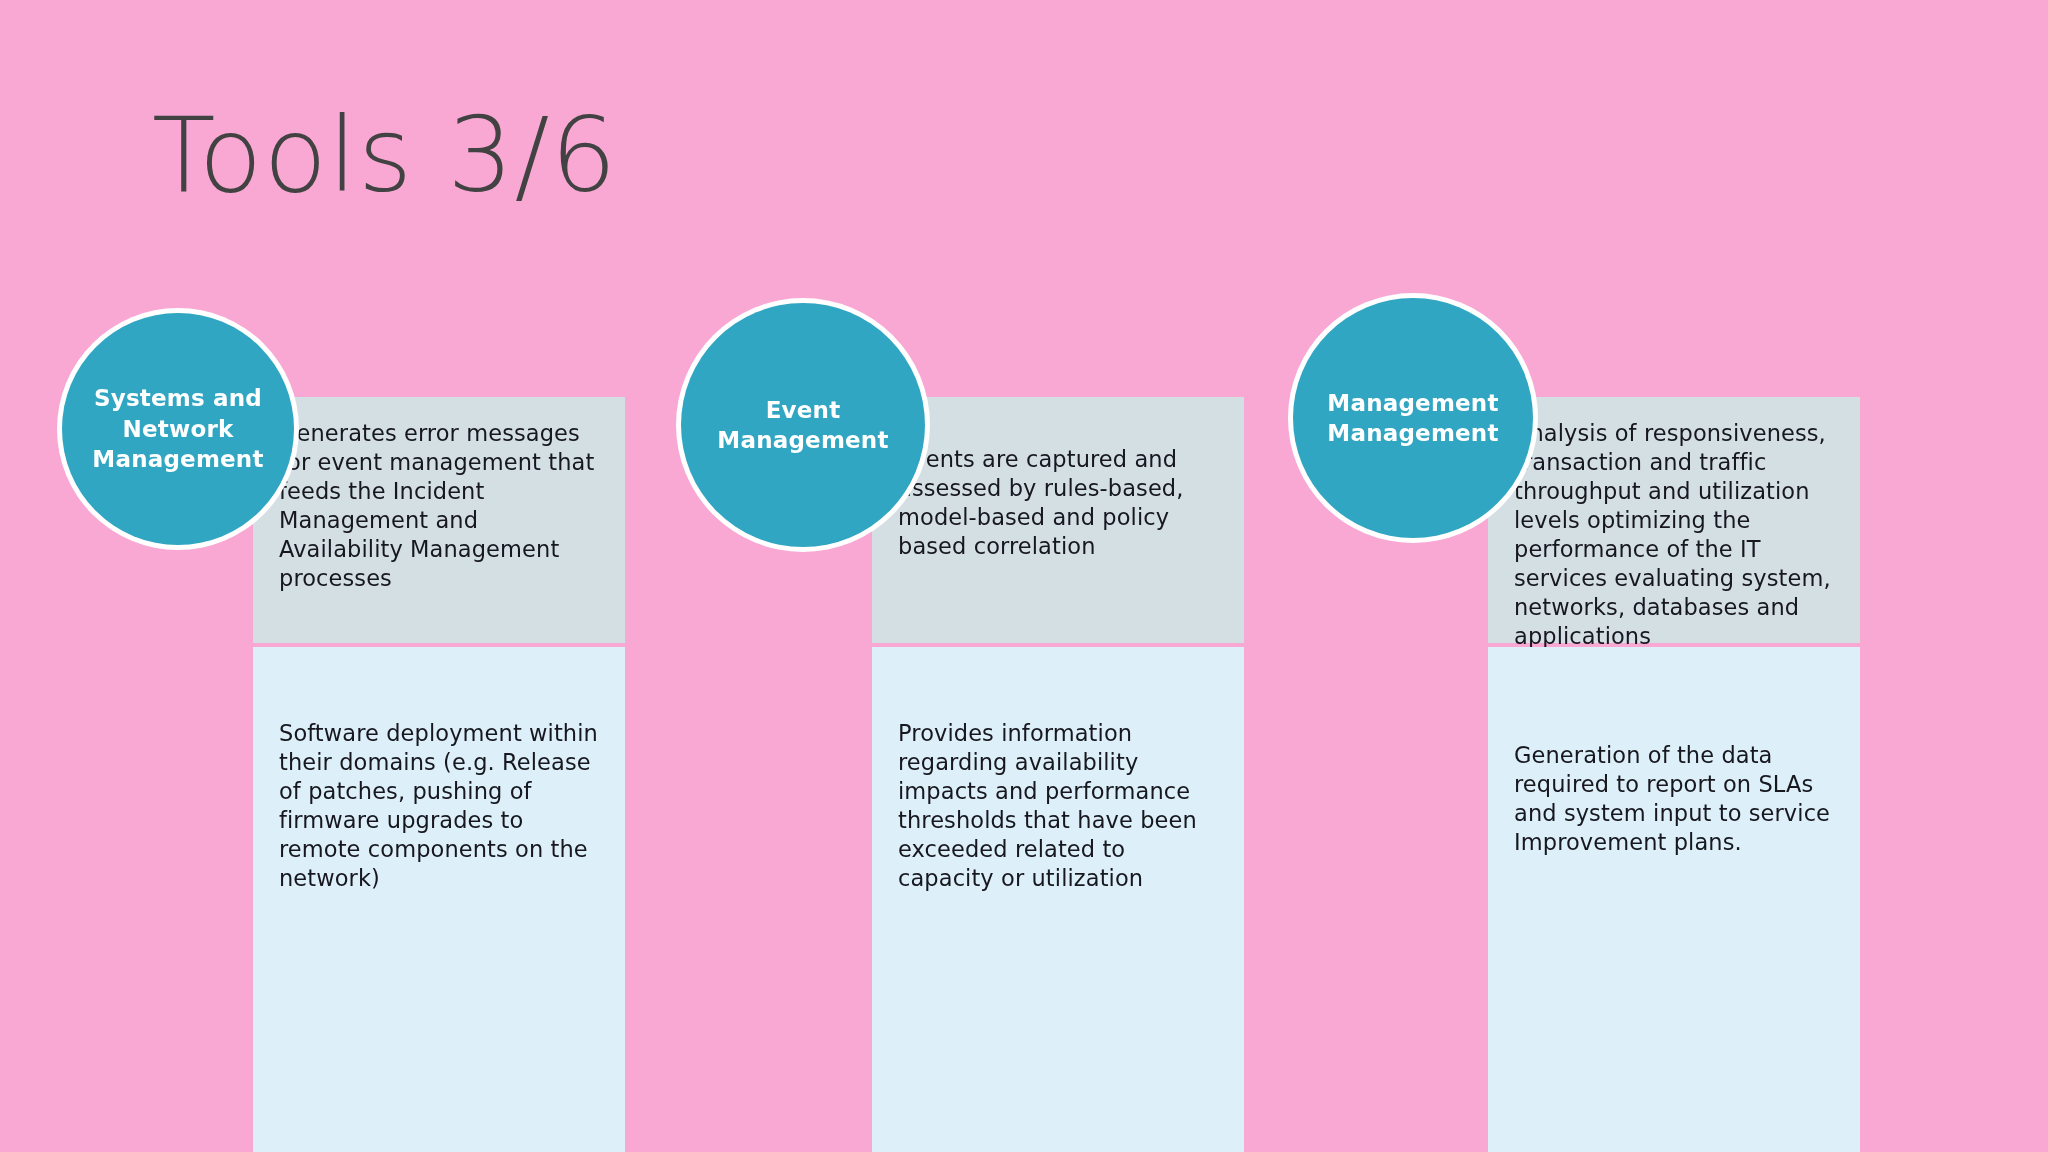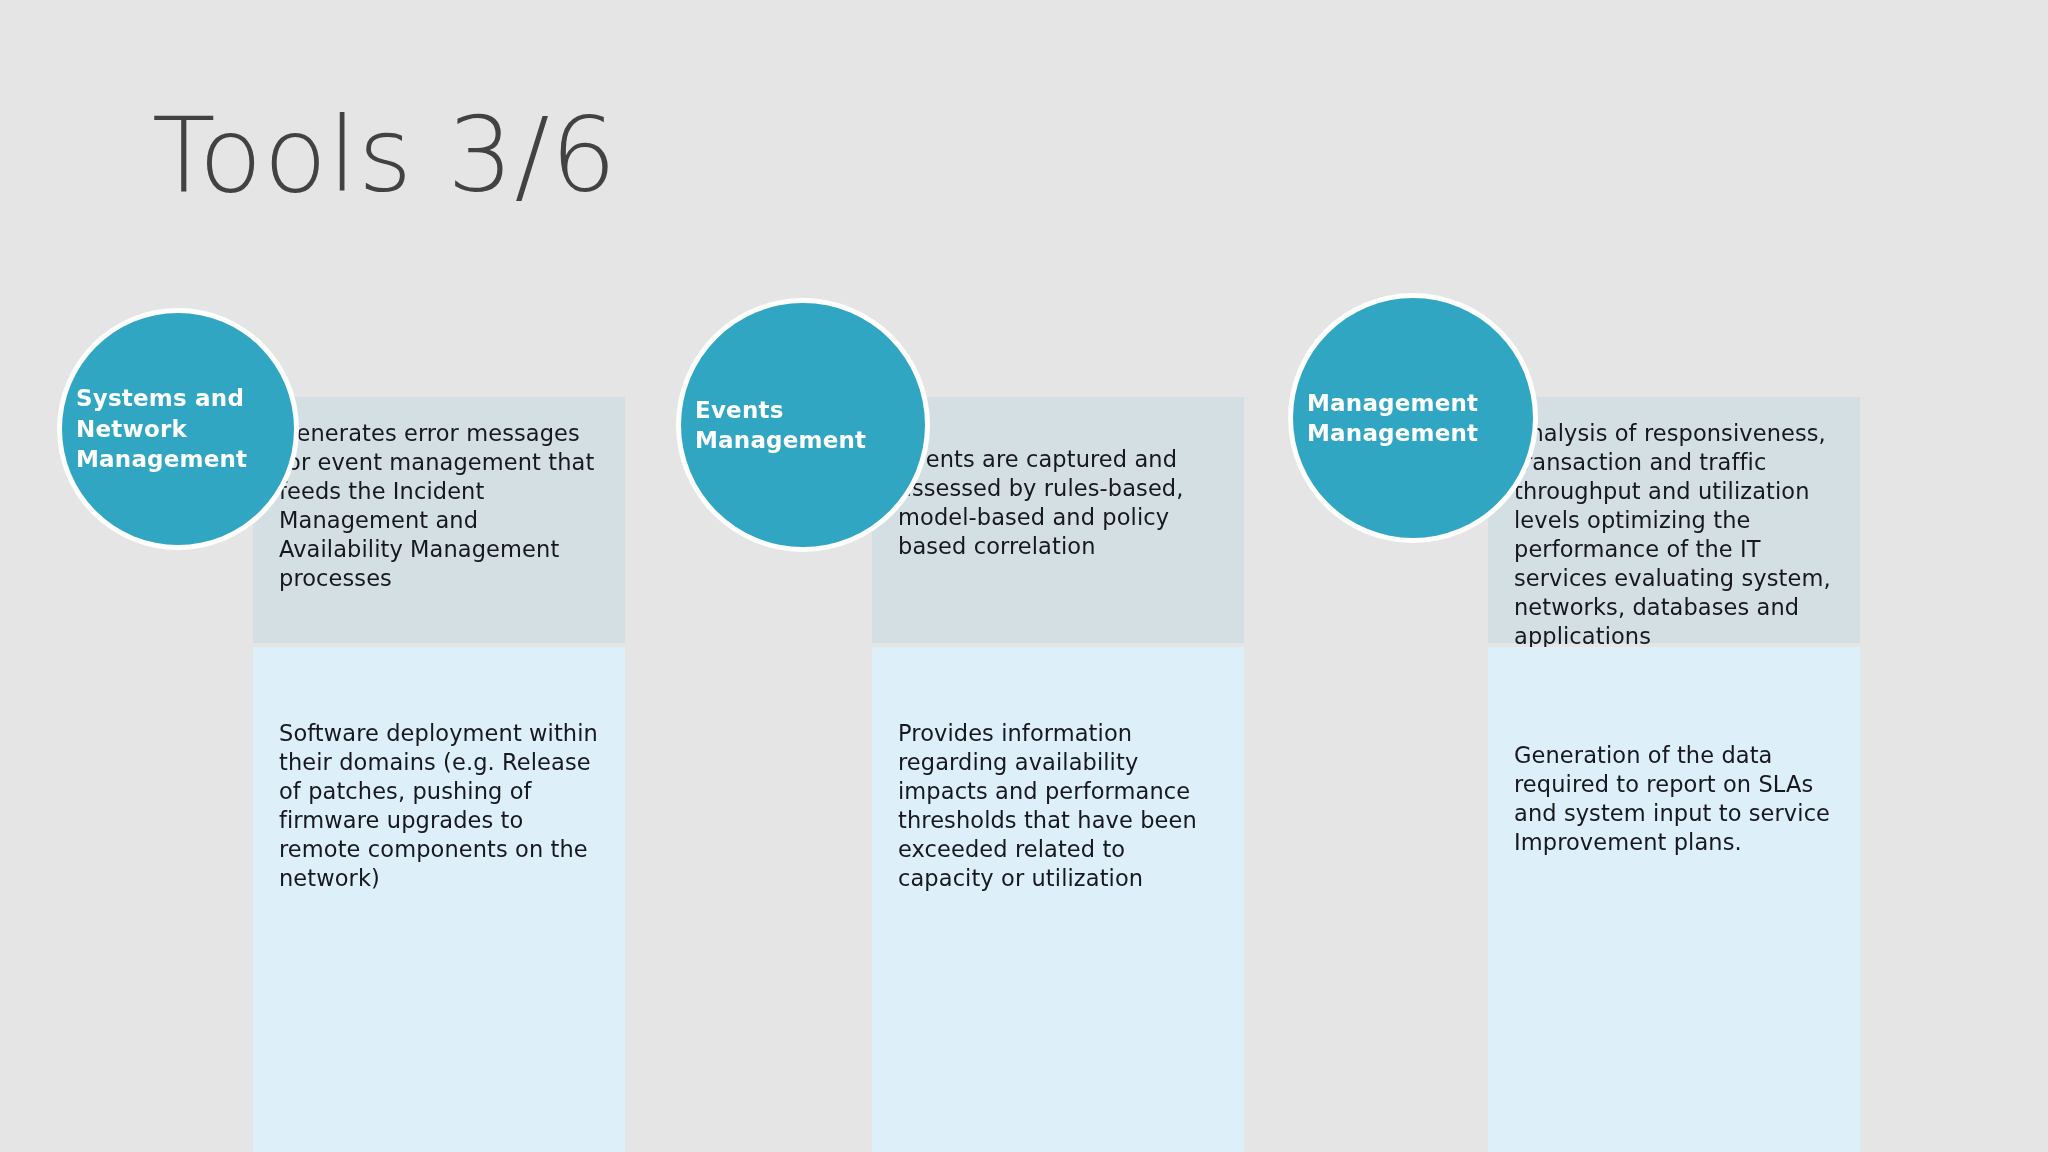--- a/index.html
+++ b/index.html
@@ -16,21 +16,21 @@
     position: relative;
   }
 
   
   #slide {
     position: absolute;
     left: 0;
     top: 0;
     width: 2048px;
     height: 1152px;
-    background: #e5e5e5;
+    background: #f9a8d4;
   }
 
   
   #slide-title {
     position: absolute;
     left: 152px;
     top: 96px;
     font-size: 104px;
     font-weight: 300;
     letter-spacing: 1px;
@@ -80,21 +80,21 @@
 
   
   .circle {
     position: absolute;
     border-radius: 50%;
     background: #30a6c2;
     box-shadow: 0 0 0 5px #ffffff;
     display: flex;
     align-items: center;
     justify-content: center;
-    text-align: left;
+    text-align: center;
     z-index: 5;
   }
   .circle-label {
     color: #ffffff;
     font-weight: bold;
     font-size: 23px;
     line-height: 1.32;
     letter-spacing: 0.2px;
     padding: 0 14px;
     font-family: "DejaVu Sans", "Liberation Sans", sans-serif;
@@ -146,21 +146,21 @@
   <div class="column" id="col-2">
     <div class="panel">
       <div class="panel-top">
         <div class="panel-text">Events are captured and assessed by rules-based, model-based and policy based correlation</div>
       </div>
       <div class="panel-bottom">
         <div class="panel-text">Provides information regarding availability impacts and performance thresholds that have been exceeded related to capacity or utilization</div>
       </div>
     </div>
     <div class="circle">
-      <div class="circle-label">Events Management</div>
+      <div class="circle-label">Event Management</div>
     </div>
   </div>
 
   <div class="column" id="col-3">
     <div class="panel">
       <div class="panel-top">
         <div class="panel-text">Analysis of responsiveness, transaction and traffic throughput and utilization levels optimizing the performance of the IT services evaluating system, networks, databases and applications</div>
       </div>
       <div class="panel-bottom">
         <div class="panel-text">Generation of the data required to report on SLAs and system input to service Improvement plans.</div>

